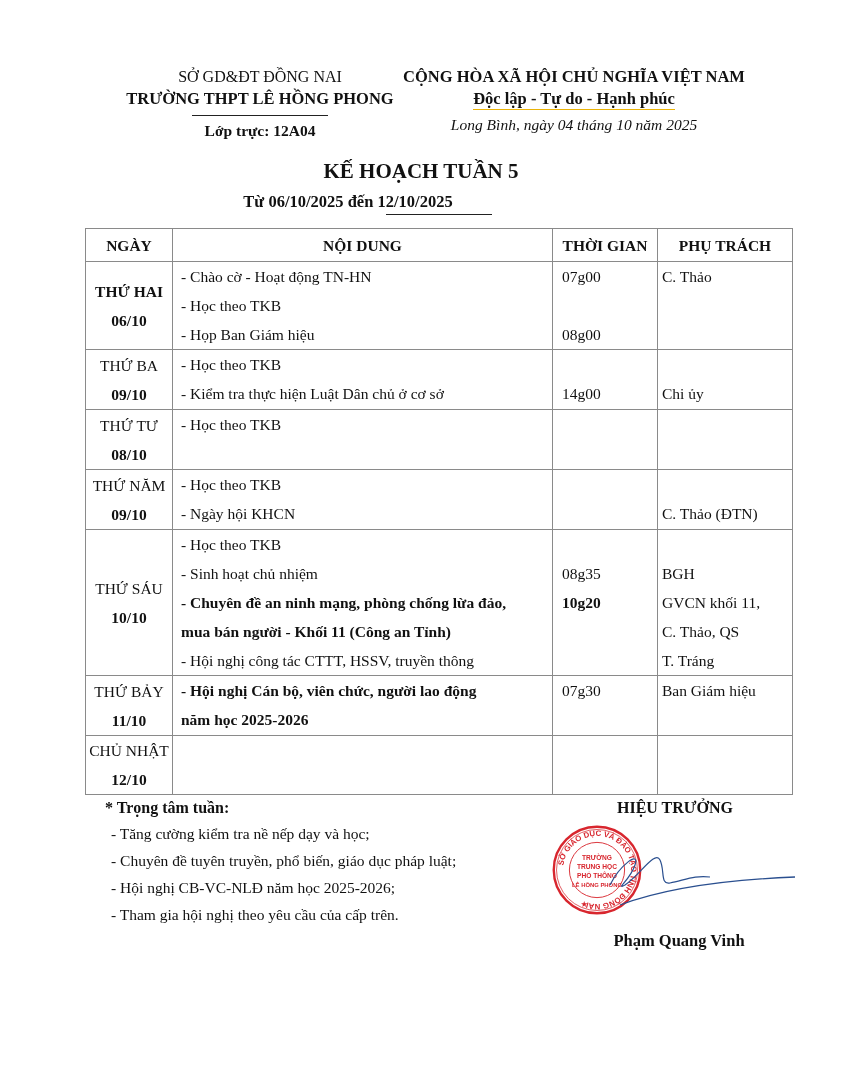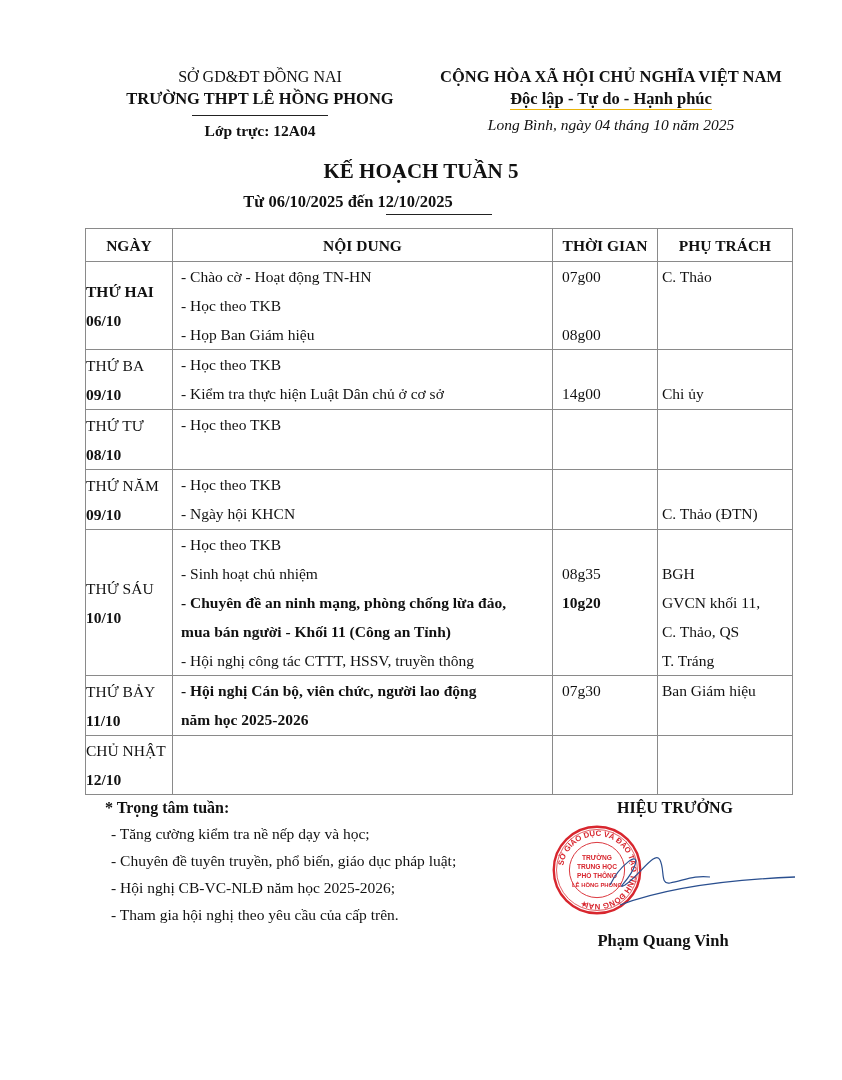--- a/index.html
+++ b/index.html
@@ -7,50 +7,50 @@
            font-family: "Liberation Serif", "DejaVu Serif", serif; color: #111; }
     .abs { position: absolute; }
     .center { text-align: center; }
 
     #hdr-left { left: 95px; top: 66px; width: 330px; }
     #hdr-left .l1 { font-size: 16px; line-height: 22px; }
     #hdr-left .l2 { font-size: 16.5px; line-height: 22px; font-weight: bold; }
     #hdr-left .rule { width: 136px; height: 0; border-top: 1px solid #222; margin: 5px auto 4px auto; }
     #hdr-left .l3 { font-size: 15.5px; line-height: 22px; font-weight: bold; margin-top: 3px; }
 
-    #hdr-right { left: 411px; top: 66px; width: 400px; }
+    #hdr-right { left: 374px; top: 66px; width: 400px; }
     #hdr-right .r1 { font-size: 16.5px; line-height: 22px; font-weight: bold; }
     #hdr-right .r2 { font-size: 16.5px; line-height: 22px; font-weight: bold; }
     #hdr-right .r2 span { border-bottom: 1px solid #eab308; padding-bottom: 1px; }
     #hdr-right .r3 { font-size: 15.5px; line-height: 22px; font-style: italic; margin-top: 4px; }
 
     #title { left: 0; width: 842px; top: 160px; font-size: 21px; font-weight: bold; line-height: 22px; }
     #subtitle { left: 0; width: 696px; top: 191px; font-size: 16.5px; font-weight: bold; line-height: 22px; }
     #subtitle-rule { left: 386px; top: 214px; width: 106px; border-top: 1px solid #222; }
 
     table#plan { position: absolute; left: 85px; top: 228px; border-collapse: collapse; table-layout: fixed; }
     #plan td, #plan th { border: 1.5px solid #8a8a8a; padding: 0; vertical-align: top; font-size: 15.5px; line-height: 29px; }
     #plan th { font-weight: bold; height: 32px; vertical-align: middle; text-align: center; font-size: 15.5px; }
     #plan col.c1 { width: 87px; } #plan col.c2 { width: 380px; } #plan col.c3 { width: 105px; } #plan col.c4 { width: 135px; }
-    #plan td.day { text-align: left; vertical-align: middle; line-height: 29px; }
+    #plan td.day { text-align: center; vertical-align: middle; line-height: 29px; }
     #plan td.day .dname { display: block; }
     #plan td.day .ddate { display: block; font-weight: bold; }
     #plan td.content { padding-left: 8px; }
     #plan td.time { padding-left: 9px; }
     #plan td.resp { padding-left: 4px; }
     .ln { display: block; white-space: nowrap; }
     .ln.bold { font-weight: bold; }
     .ln.gap { height: 29px; }
 
     #focus { left: 107px; top: 796px; width: 460px; }
     #focus .head { font-size: 16px; font-weight: bold; line-height: 24px; margin-left: -2px; }
     #focus .item { font-size: 15.5px; line-height: 27px; padding-left: 4px; }
 
     #sign-title { left: 560px; top: 796px; width: 230px; font-size: 16px; font-weight: bold; line-height: 24px; }
-    #sign-name { left: 548px; top: 929px; width: 230px; font-size: 16.5px; font-weight: bold; line-height: 24px; }
+    #sign-name { left: 564px; top: 929px; width: 230px; font-size: 16.5px; font-weight: bold; line-height: 24px; }
     #stamp { left: 551px; top: 824px; width: 92px; height: 92px; }
     #signature { left: 600px; top: 845px; width: 200px; height: 70px; }
   </style>
 </head>
 <body>
 
 <div id="hdr-left" class="abs center">
   <div class="l1">SỞ GD&amp;ĐT ĐỒNG NAI</div>
   <div class="l2">TRƯỜNG THPT LÊ HỒNG PHONG</div>
   <div class="rule"></div>

